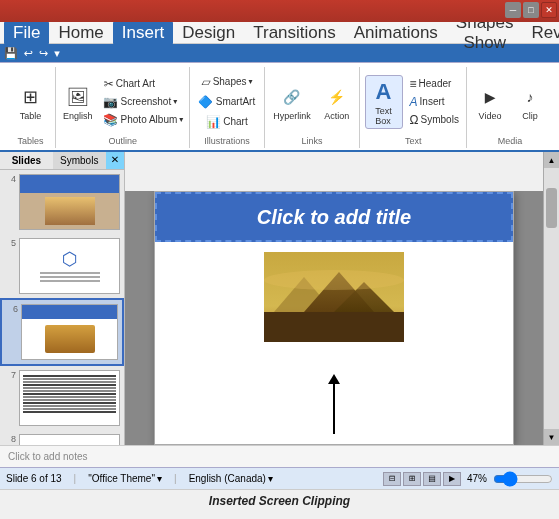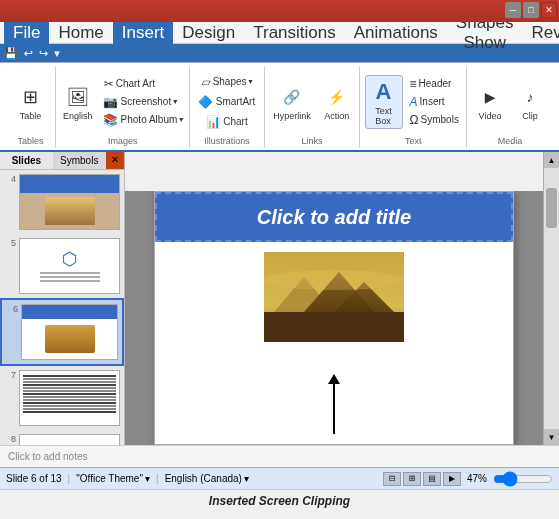--- a/index.html
+++ b/index.html
@@ -143,21 +143,21 @@
     #slide-panel {
       width: 125px;
       background: #e8e8e8;
       border-right: 1px solid #bbb;
       overflow-y: auto;
       display: flex;
       flex-direction: column;
     }
     .panel-tabs {
       display: flex;
-      background: #c2410c;
+      background: #7dd3fc;
       border-bottom: 1px solid #bbb;
     }
     .panel-tab {
       flex: 1;
       text-align: center;
       padding: 3px 0;
       font-size: 10px;
       cursor: pointer;
       background: #d8d8d8;
     }
@@ -291,21 +291,21 @@
     #statusbar {
       height: 22px;
       background: #dce8f7;
       border-top: 1px solid #aac;
       display: flex;
       align-items: center;
       padding: 0 6px;
       font-size: 10px;
       gap: 8px;
     }
-    .status-left { display: flex; gap: 6px; align-items: center; text-align: center; }
+    .status-left { display: flex; gap: 12px; align-items: center; text-align: center; }
     .status-right { margin-left: auto; display: flex; gap: 6px; align-items: center; }
     .status-sep { color: #aaa; }
     .theme-dropdown { display: flex; align-items: center; gap: 2px; cursor: pointer; }
     .lang-dropdown { display: flex; align-items: center; gap: 2px; cursor: pointer; }
 
     
     #caption {
       height: 22px;
       background: #f0f0f0;
       display: flex;
@@ -405,21 +405,21 @@
             <span>Screenshot</span>
             <span style="font-size:8px;">▾</span>
           </div>
           <div class="ribbon-btn-small">
             <span class="small-icon">📚</span>
             <span>Photo Album</span>
             <span style="font-size:8px;">▾</span>
           </div>
         </div>
       </div>
-      <div class="ribbon-group-label">Images</div>
+      <div class="ribbon-group-label">Outline</div>
     </div>
 
     <div class="ribbon-group">
       <div class="ribbon-btns" style="flex-direction:column;justify-content:center;">
         <div class="ribbon-btn-small">
           <span class="small-icon">▱</span>
           <span>Shapes</span>
           <span style="font-size:8px;">▾</span>
         </div>
         <div class="ribbon-btn-small">

